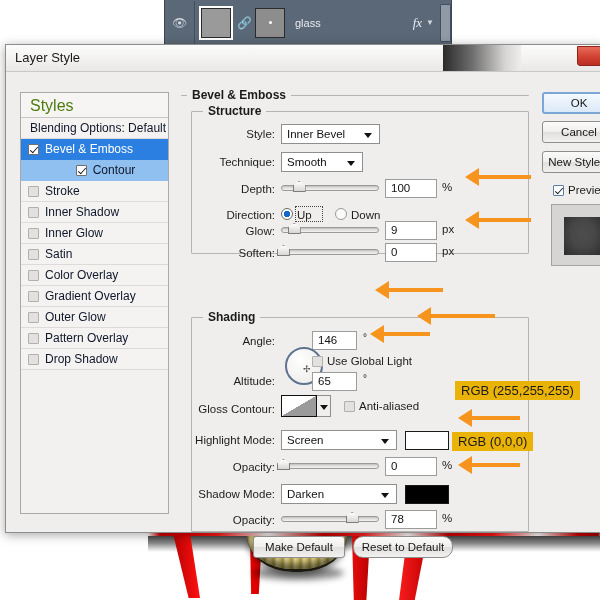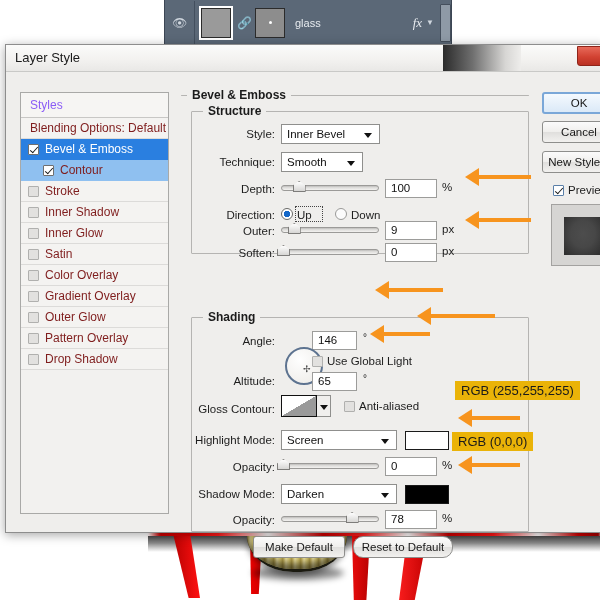--- a/index.html
+++ b/index.html
@@ -111,30 +111,30 @@
     background: linear-gradient(to bottom, #e76a5a 0%, #d24232 55%, #b93022 100%);
     border: 1px solid #8e2419; border-radius: 0 0 0 3px;
   }
 
   
   .styles-pane {
     position: absolute; left: 14px; top: 47px; width: 149px; height: 422px;
     background: #f2f1ef; border: 1px solid #a9a9a7;
   }
   .styles-head {
-    height: 25px; line-height: 25px; padding-left: 9px; font-size: 12px; color: #8b5cf6;
+    height: 25px; line-height: 25px; padding-left: 9px; font-size: 16px; color: #4d7c0f;
     background: #f6f5f3; border-bottom: 1px solid #c8c7c5;
   }
   .styles-row {
     height: 21px; display: flex; align-items: center; padding-left: 7px;
-    font-size: 12px; color: #7f1d1d; border-bottom: 1px solid #dcdbd9; background: #f4f3f1;
+    font-size: 12px; color: #0f172a; border-bottom: 1px solid #dcdbd9; background: #f4f3f1;
   }
   .styles-row.plain { padding-left: 9px; }
   .styles-row.sel { background: #2a7fe0; color: #ffffff; border-bottom-color: #2a7fe0; }
-  .styles-row.sub { background: #8fc0f0; padding-left: 22px; border-bottom-color: #8fc0f0; }
+  .styles-row.sub { background: #8fc0f0; padding-left: 22px; border-bottom-color: #8fc0f0; justify-content: center; }
   .cb {
     width: 11px; height: 11px; flex: 0 0 11px; margin-right: 6px;
     background: #f7f7f7; border: 1px solid #9d9d9d; position: relative; border-radius: 1px;
   }
   .cb.gray { background: #e2e1df; border-color: #b0b0ae; }
   .cb.on::after {
     content: ""; position: absolute; left: 3px; top: 0px; width: 3px; height: 7px;
     border: solid #1a1a1a; border-width: 0 1.6px 1.6px 0; transform: rotate(42deg);
   }
   .cb.on.w { background: #ffffff; border-color: #6f6f6f; }
@@ -354,21 +354,21 @@
       <div class="field" style="left:204px; top:87px; width:52px;">100</div>
       <div class="unit" style="left:261px; top:89px;">%</div>
 
       <div class="lbl" style="left:4px; top:117px; width:90px;">Direction:</div>
       <div class="radio on" style="left:100px; top:116px;"></div>
       <div class="focusbox" style="left:114px; top:114px; width:28px; height:16px;"></div>
       <div class="lbl" style="left:116px; top:117px; width:24px; text-align:left;">Up</div>
       <div class="radio" style="left:154px; top:116px;"></div>
       <div class="lbl" style="left:170px; top:117px; width:44px; text-align:left;">Down</div>
 
-      <div class="lbl" style="left:10px; top:133px; width:84px;">Outer:</div>
+      <div class="lbl" style="left:10px; top:133px; width:84px;">Glow:</div>
       <div class="slider" style="left:100px; top:131px; width:98px;">
         <div class="track"></div>
         <div class="thumb" style="left:13%;"></div>
       </div>
       <div class="field" style="left:204px; top:129px; width:52px;">9</div>
       <div class="unit" style="left:261px; top:131px;">px</div>
 
       <div class="lbl" style="left:4px; top:155px; width:90px;">Soften:</div>
       <div class="slider" style="left:100px; top:153px; width:98px;">
         <div class="track"></div>

